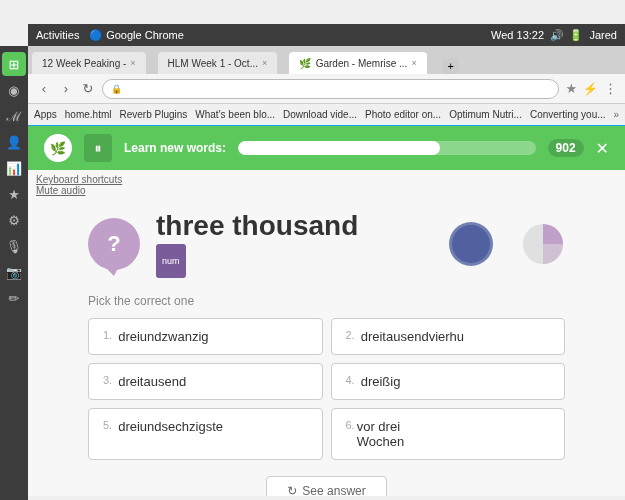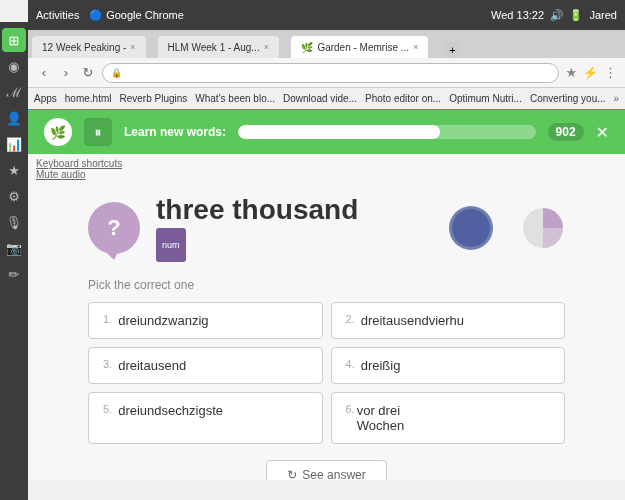--- a/index.html
+++ b/index.html
@@ -1,27 +1,28 @@
 <!DOCTYPE html>
 <html><head>
   <meta charset="utf-8">
   <style>
     * { margin: 0; padding: 0; box-sizing: border-box; }
     body { width: 625px; height: 500px; overflow: hidden; font-family: Arial, sans-serif; background: #f0f0f0; }
 
     
     .os-bar {
-      height: 30px;
+      height: 22px;
       background: #3c3c3c;
       display: flex;
       align-items: center;
       justify-content: space-between;
       padding: 0 8px;
       color: #fff;
       font-size: 11px;
+      margin-top: 24px;
     }
     .os-bar-left { display: flex; gap: 10px; align-items: center; }
     .os-bar-right { display: flex; gap: 6px; align-items: center; }
 
     
     .browser { background: #e8e8e8; }
     .tab-bar {
       height: 28px;
       background: #d0d0d0;
       display: flex;
@@ -328,21 +329,21 @@
       </div>
     </div>
 
     <div class="browser">
       <div class="tab-bar">
         <div class="tab">
           <span>12 Week Peaking -</span>
           <span class="tab-close">×</span>
         </div>
         <div class="tab">
-          <span>HLM Week 1 - Aug...</span>
+          <span>HLM Week 1 - Oct...</span>
           <span class="tab-close">×</span>
         </div>
         <div class="tab active">
           <span>🌿</span>
           <span>Garden - Memrise ...</span>
           <span class="tab-close">×</span>
         </div>
         <div style="width:16px;height:16px;background:#ccc;border-radius:3px;margin-left:4px;display:flex;align-items:center;justify-content:center;font-size:11px;cursor:pointer;">+</div>
       </div>
 

